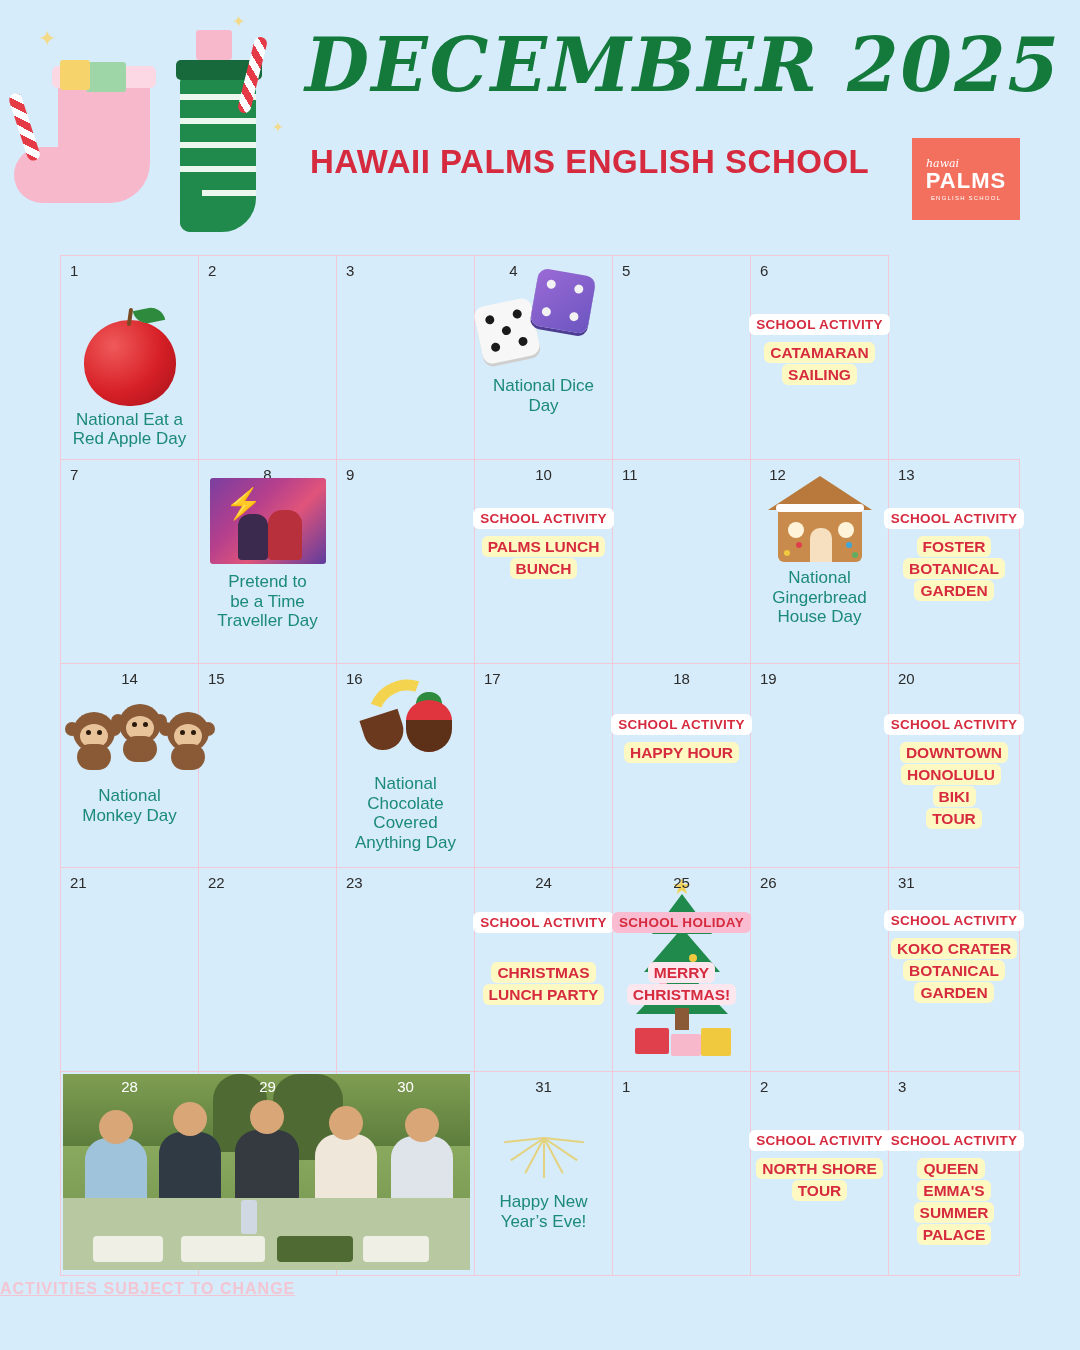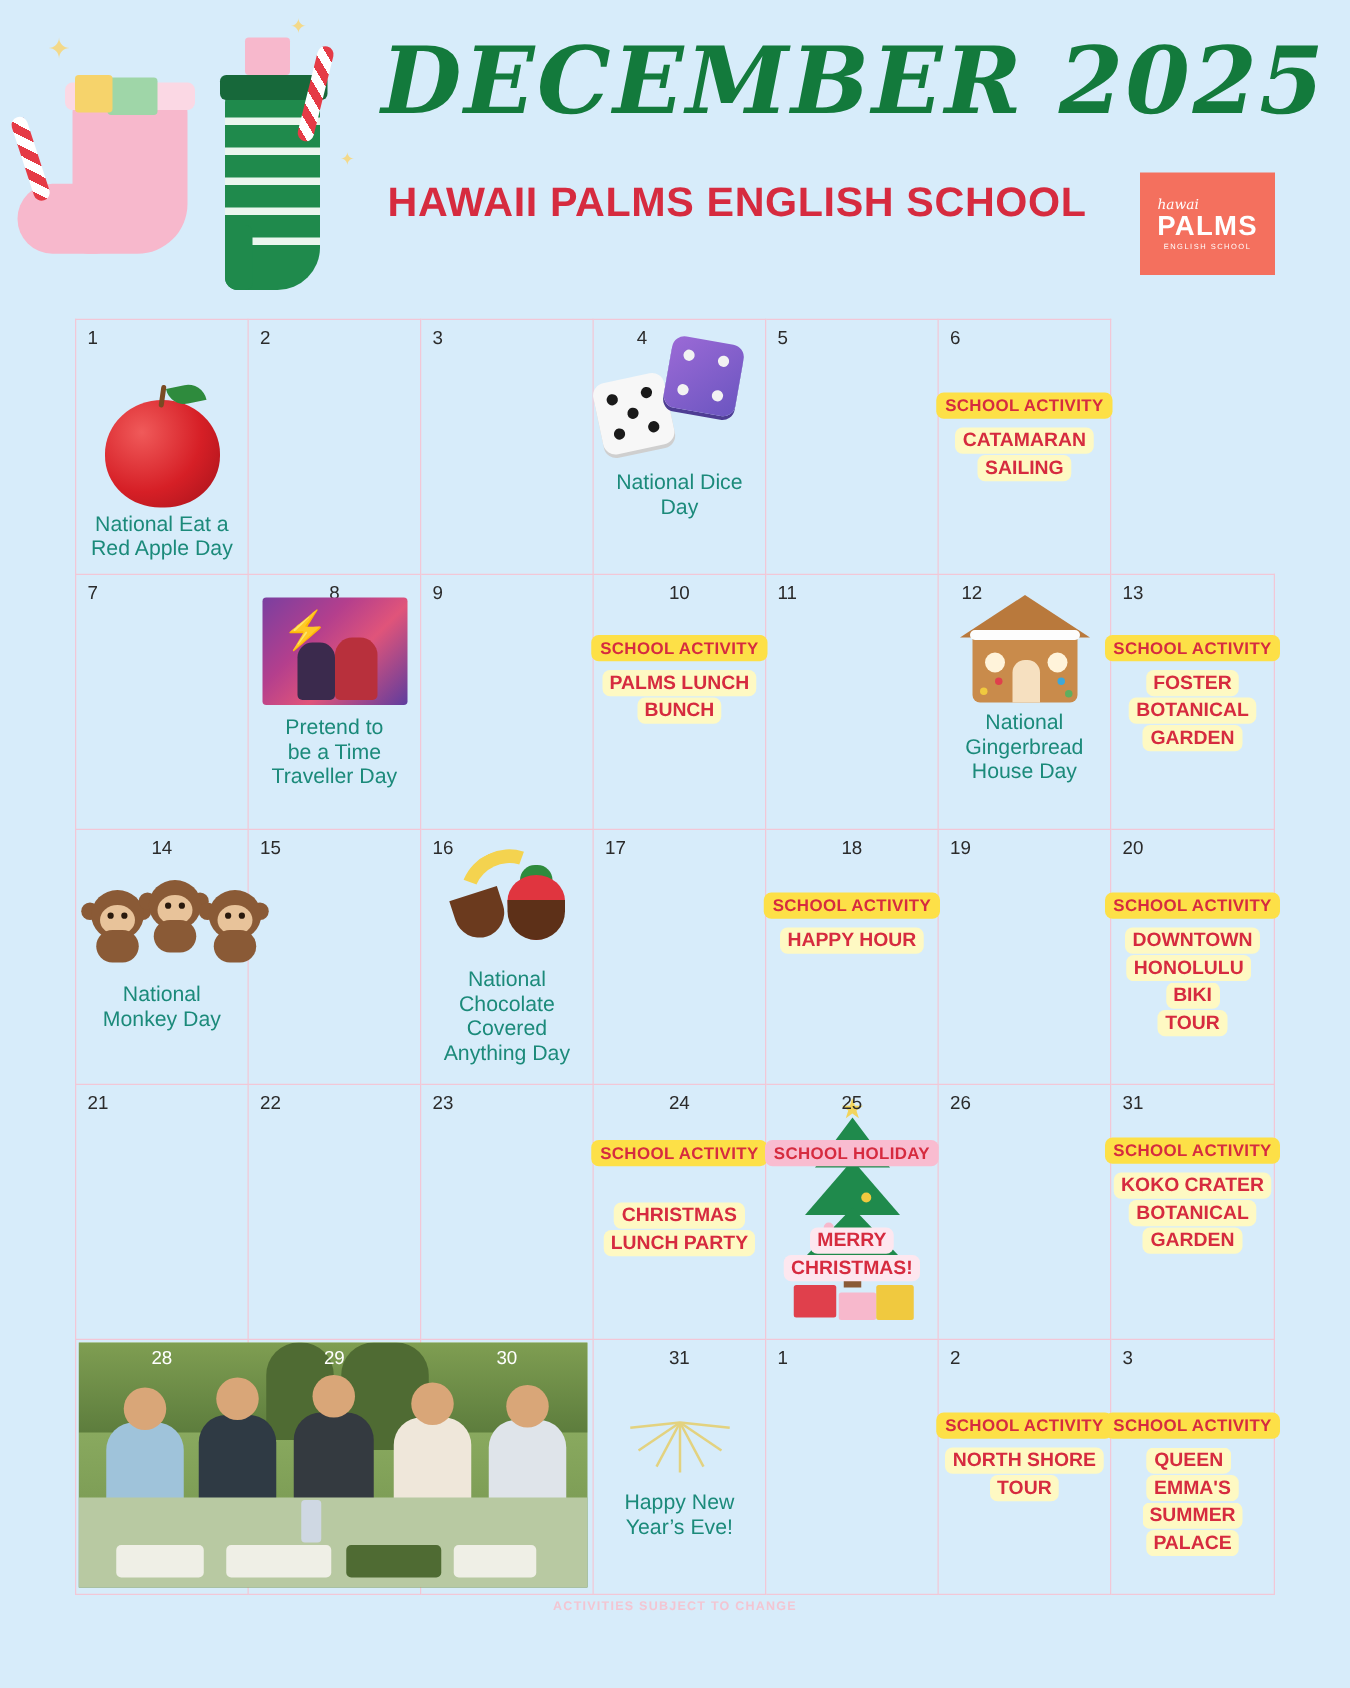--- a/index.html
+++ b/index.html
@@ -196,21 +196,21 @@
     color: #1b8a7a;
     text-align: center;
     line-height: 1.16;
     padding: 0 4px 4px 4px;
   }
   .tag {
     font-size: 13.5px;
     font-weight: bold;
     letter-spacing: 0.3px;
     color: #d62b3f;
-    background: #fde047;
+    background: #ffffff;
     border-radius: 6px;
     padding: 3px 7px;
     margin-bottom: 7px;
     text-align: center;
     white-space: nowrap;
   }
   .tag.holiday-tag {
     color: #d62b3f;
     background: #f9bcd0;
   }
@@ -420,25 +420,25 @@
     position: absolute; left: 54px; top: 44px;
     width: 2px; height: 40px;
     background: #e3d27f;
     transform-origin: top center;
   }
 
   .footer-note {
     position: absolute;
     left: 0; top: 1280px;
     width: 1080px;
-    text-align: center;
-    font-size: 10px;
+    font-size: 16px;
     font-weight: bold;
     letter-spacing: 1px;
     color: #f3c5d2;
+    text-decoration: underline;
   }
 </style>
 </head>
 <body>
 
 <div class="header">
 
   <div class="sparkle" style="left:38px; top:28px;">✦</div>
   <div class="sparkle" style="left:232px; top:14px; font-size:16px;">✦</div>
   <div class="sparkle" style="left:106px; top:84px; font-size:14px;">✦</div>
@@ -683,21 +683,21 @@
           <div class="tree-tri" style="top:90px; border-left-width:46px; border-right-width:46px; border-bottom-width:48px;"></div>
           <div class="tree-trunk"></div>
           <div class="tree-ball" style="left:40px; top:44px; background:#e0404c;"></div>
           <div class="tree-ball" style="left:62px; top:78px; background:#f0c93f;"></div>
           <div class="tree-ball" style="left:32px; top:102px; background:#f7b8cc;"></div>
           <div class="tree-gift" style="left:8px; top:152px; width:34px; height:26px; background:#e0404c;"></div>
           <div class="tree-gift" style="left:44px; top:158px; width:30px; height:22px; background:#f7b8cc;"></div>
           <div class="tree-gift" style="left:74px; top:152px; width:30px; height:28px; background:#f0c93f;"></div>
         </div>
         <div class="daynum center">25</div>
-        <div class="cell-inner top" style="padding-top:44px;gap:20px;">
+        <div class="cell-inner top" style="padding-top:44px;">
           <div class="tag holiday-tag">SCHOOL HOLIDAY</div>
           <div class="activity pinky" style="margin-top:22px;"><span>MERRY</span><br><span>CHRISTMAS!</span></div>
         </div>
       </td>
       <td>
         <div class="daynum">26</div>
       </td>
       <td>
         <div class="daynum">31</div>
         <div class="cell-inner top" style="padding-top:42px;">

